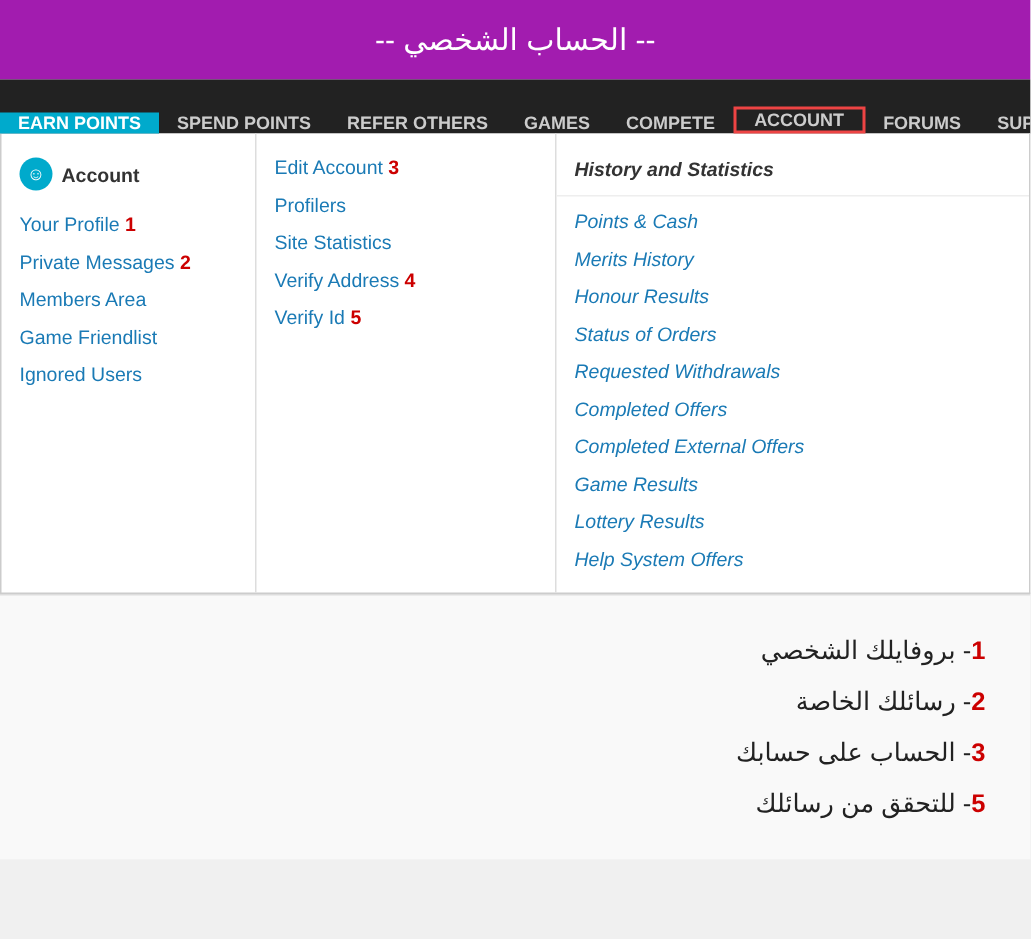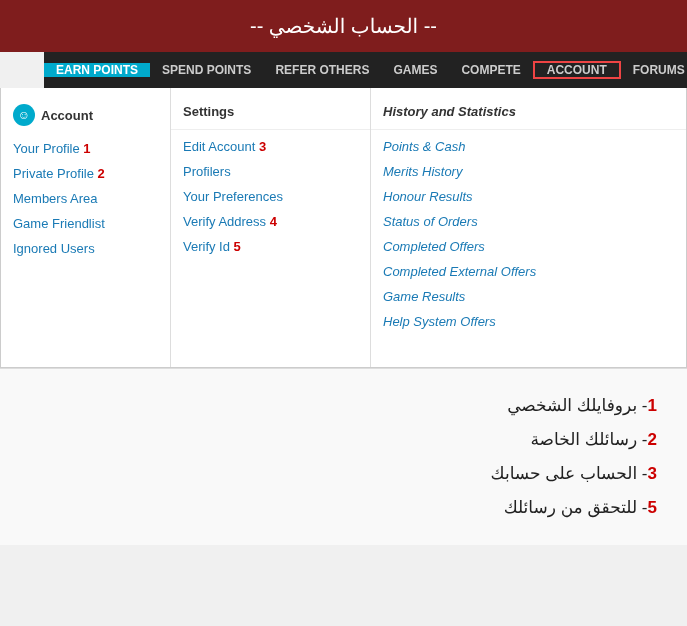--- a/index.html
+++ b/index.html
@@ -5,35 +5,34 @@
     * { margin: 0; padding: 0; box-sizing: border-box; }
     body {
       font-family: Arial, sans-serif;
       font-size: 13px;
       background: #f0f0f0;
       width: 687px;
     }
 
     
     .header {
-      background: #7f1d1d;
+      background: #a21caf;
       color: #fff;
       text-align: center;
       padding: 14px 10px;
       font-size: 20px;
       direction: rtl;
     }
 
     
     .navbar {
       background: #222;
       display: flex;
-      align-items: center;
+      align-items: flex-end;
       height: 36px;
-      margin-left: 44px;
     }
     .nav-item {
       color: #ccc;
       font-size: 12px;
       font-weight: bold;
       padding: 0 12px;
       display: flex;
       align-items: center;
       cursor: pointer;
       text-transform: uppercase;
@@ -196,21 +195,21 @@
     </div>
     <ul>
       <li>
         <a href="#">
           <span>Your Profile</span>
           <span class="numbered"> <span>1</span></span>
         </a>
       </li>
       <li>
         <a href="#">
-          <span>Private Profile</span>
+          <span>Private Messages</span>
           <span class="numbered"> <span>2</span></span>
         </a>
       </li>
       <li>
         <a href="#">
           <span>Members Area</span>
         </a>
       </li>
       <li>
         <a href="#">
@@ -219,36 +218,35 @@
       </li>
       <li>
         <a href="#">
           <span>Ignored Users</span>
         </a>
       </li>
     </ul>
   </div>
 
   <div class="col-settings">
-    <div class="col-header">Settings</div>
     <ul>
       <li>
         <a href="#">
           <span>Edit Account</span>
           <span class="numbered"> 3</span>
         </a>
       </li>
       <li>
         <a href="#">
           <span>Profilers</span>
         </a>
       </li>
       <li>
         <a href="#">
-          <span>Your Preferences</span>
+          <span>Site Statistics</span>
         </a>
       </li>
       <li>
         <a href="#">
           <span>Verify Address</span>
           <span class="numbered"> 4</span>
         </a>
       </li>
       <li>
         <a href="#">
@@ -277,31 +275,41 @@
           <span>Honour Results</span>
         </a>
       </li>
       <li>
         <a href="#">
           <span>Status of Orders</span>
         </a>
       </li>
       <li>
         <a href="#">
+          <span>Requested Withdrawals</span>
+        </a>
+      </li>
+      <li>
+        <a href="#">
           <span>Completed Offers</span>
         </a>
       </li>
       <li>
         <a href="#">
           <span>Completed External Offers</span>
         </a>
       </li>
       <li>
         <a href="#">
           <span>Game Results</span>
+        </a>
+      </li>
+      <li>
+        <a href="#">
+          <span>Lottery Results</span>
         </a>
       </li>
       <li>
         <a href="#">
           <span>Help System Offers</span>
         </a>
       </li>
     </ul>
   </div>
 

